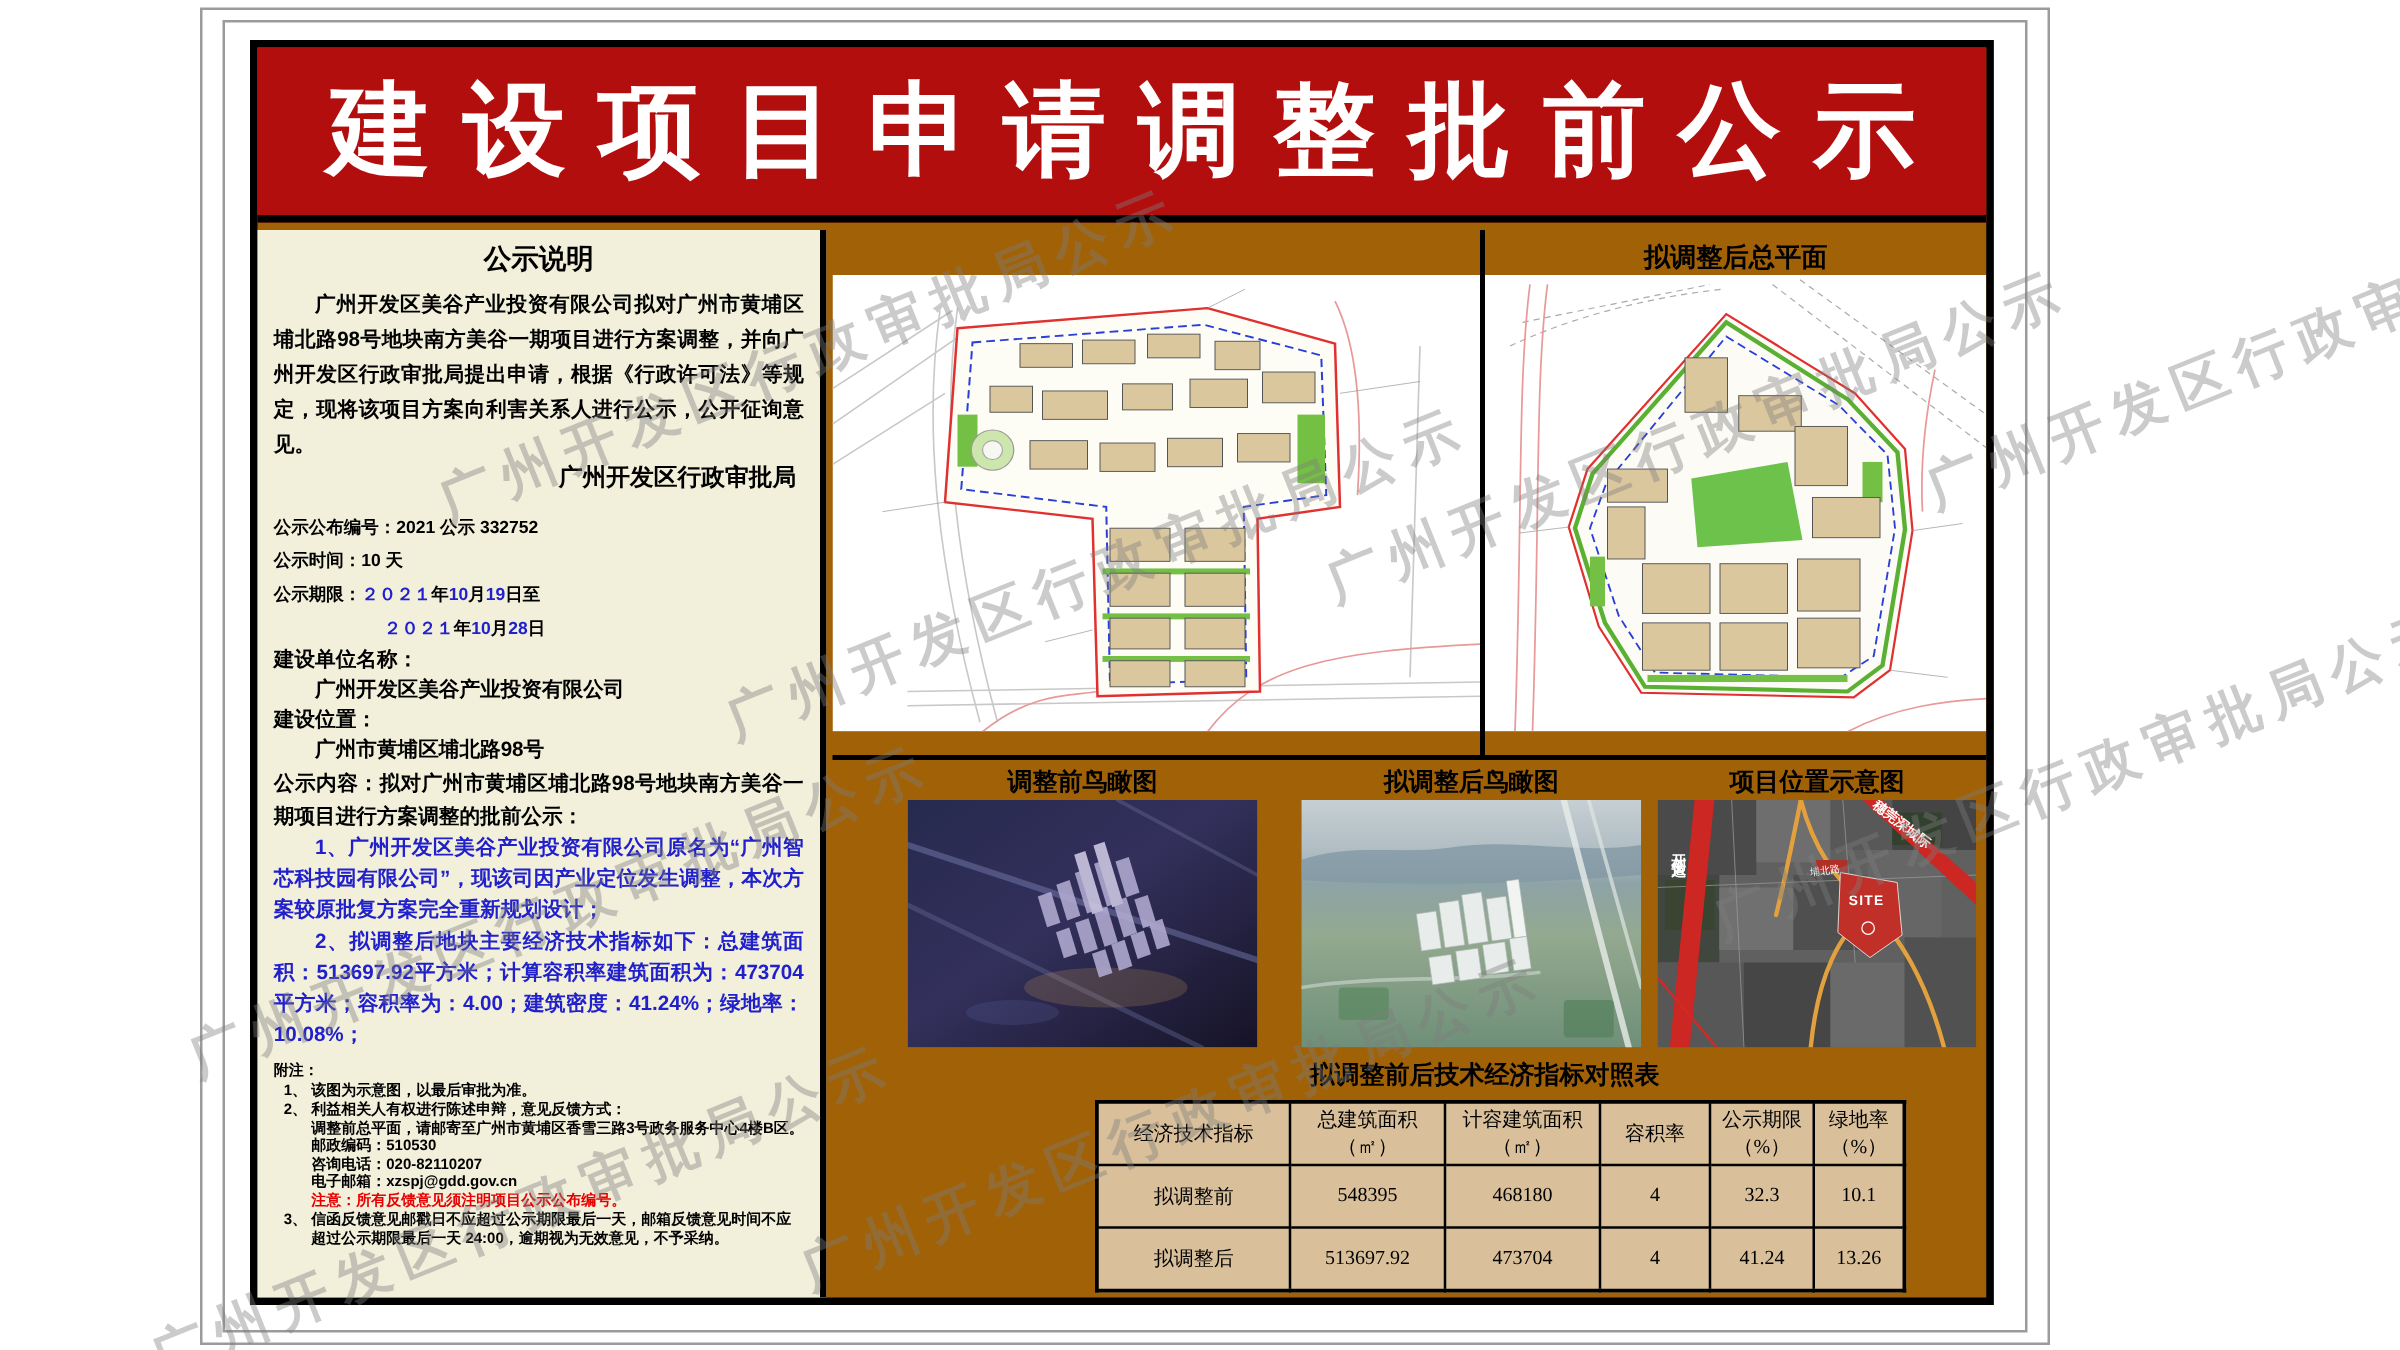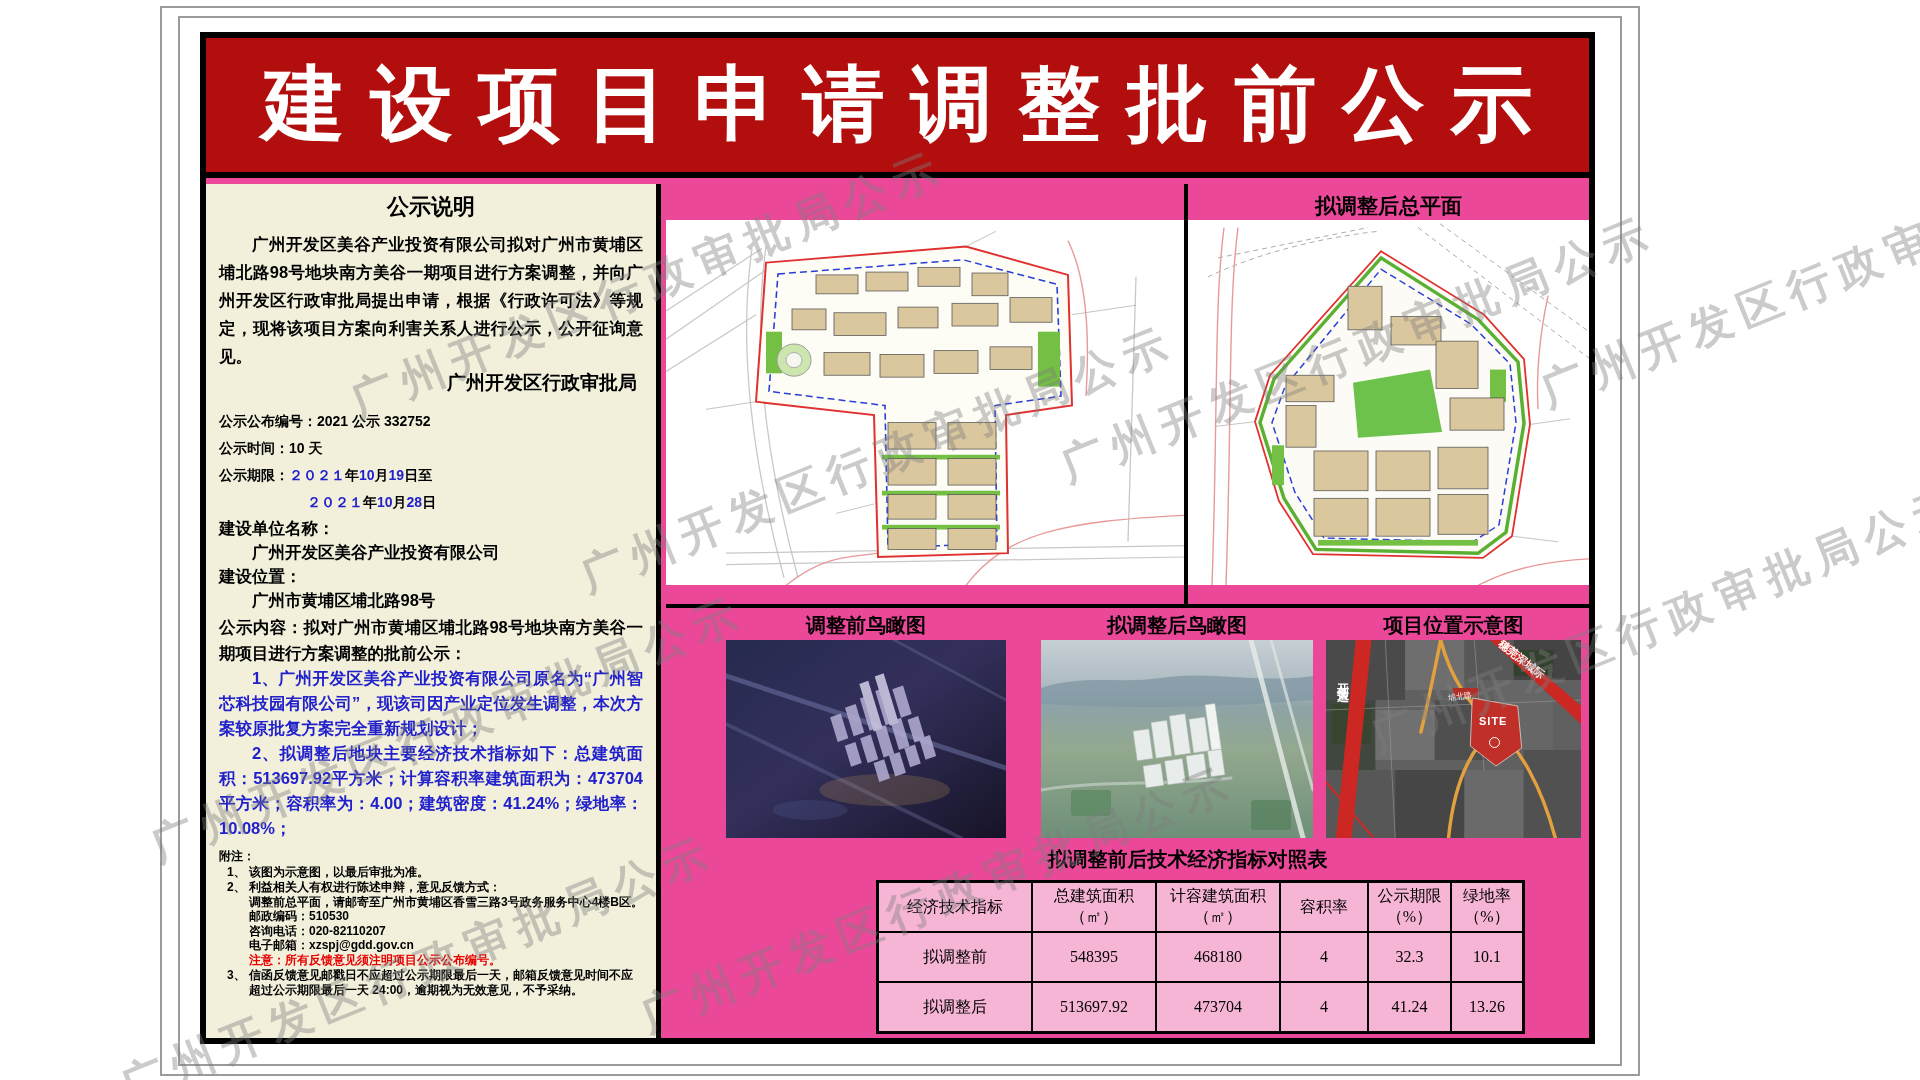--- a/index.html
+++ b/index.html
@@ -4,21 +4,21 @@
 <style>
   html,body{margin:0;padding:0;background:#ffffff;}
   .page{position:relative;width:1920px;height:1080px;background:#fff;overflow:hidden;
         font-family:"Liberation Sans","DejaVu Sans",sans-serif;}
 
   
   .frame-outer{position:absolute;left:160px;top:6px;width:1476px;height:1066px;border:2px solid #9b9b9b;}
   .frame-inner{position:absolute;left:178px;top:16px;width:1440px;height:1046px;border:2px solid #9b9b9b;}
 
   
-  .doc{position:absolute;left:200px;top:32px;width:1383px;height:1000px;border:6px solid #000;background:#ec4899;}
+  .doc{position:absolute;left:200px;top:32px;width:1383px;height:1000px;border:6px solid #000;background:#a16207;}
 
   
   .banner{position:absolute;left:0;top:0;width:100%;height:140px;background:#b30e0e;
           border-bottom:6px solid #000;display:flex;align-items:center;justify-content:center;box-sizing:border-box;}
   .banner-title{color:#fff;font-size:82px;font-weight:bold;letter-spacing:26px;text-indent:26px;
                 font-family:"Liberation Serif","DejaVu Serif",serif;white-space:nowrap;}
 
   
   .left-panel{position:absolute;left:0;top:146px;width:455px;height:854px;background:#f2efdb;
               border-right:5px solid #000;box-sizing:border-box;overflow:hidden;

